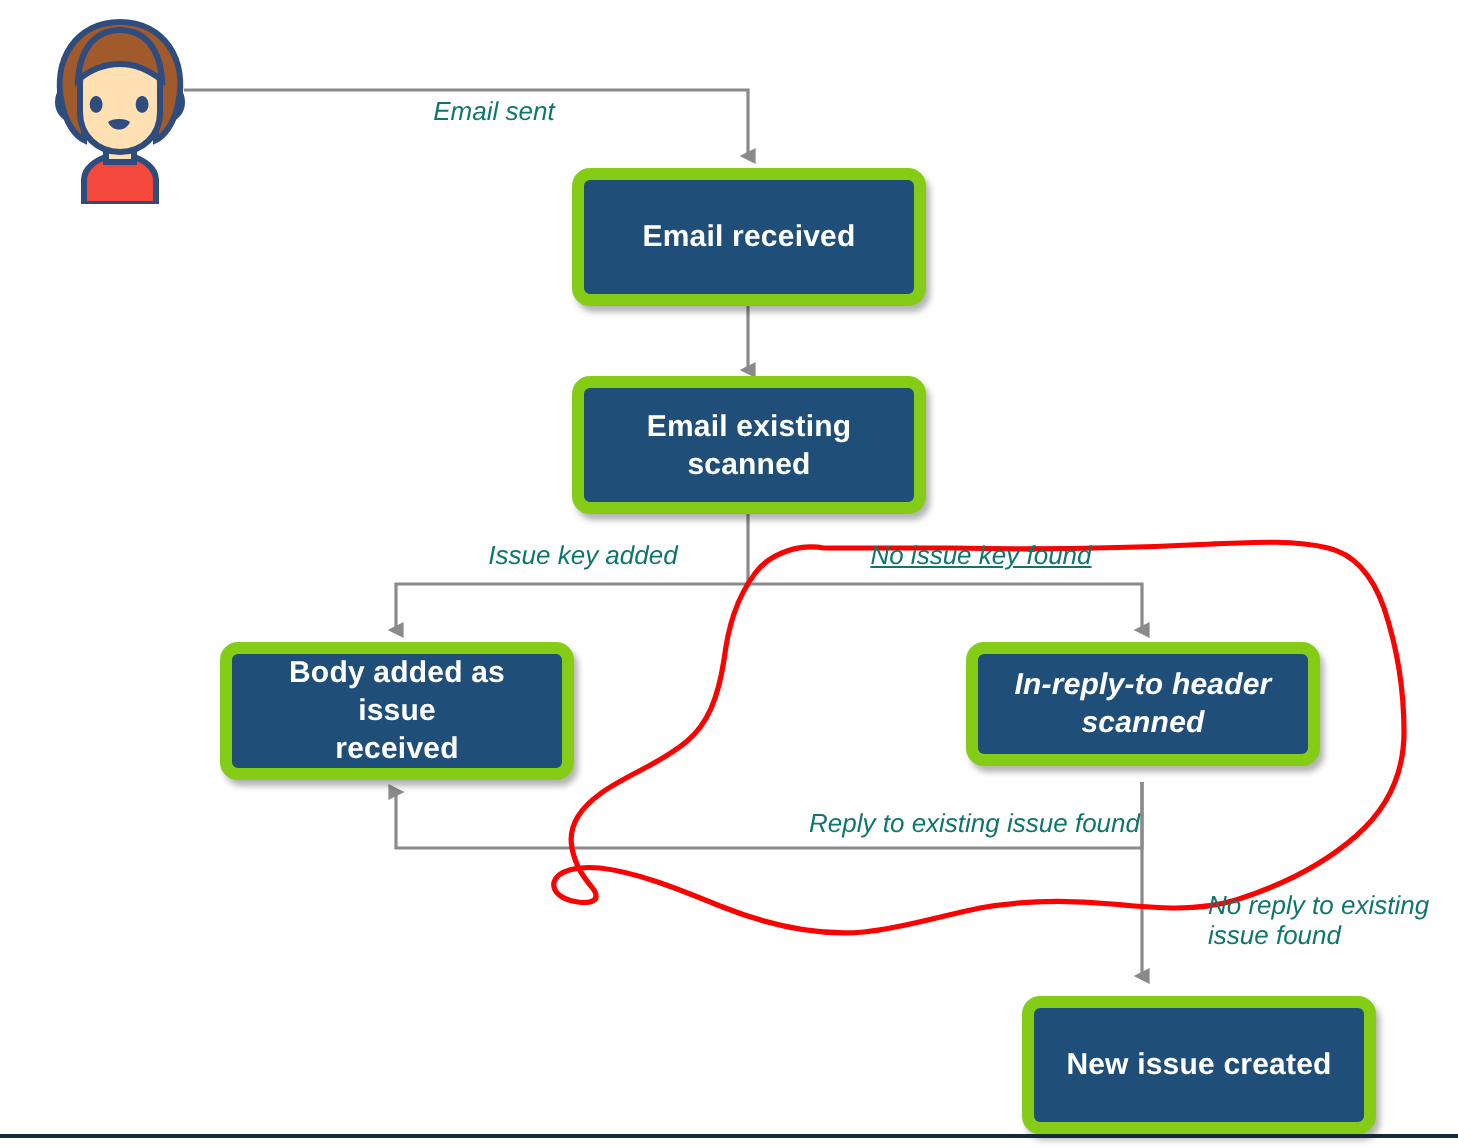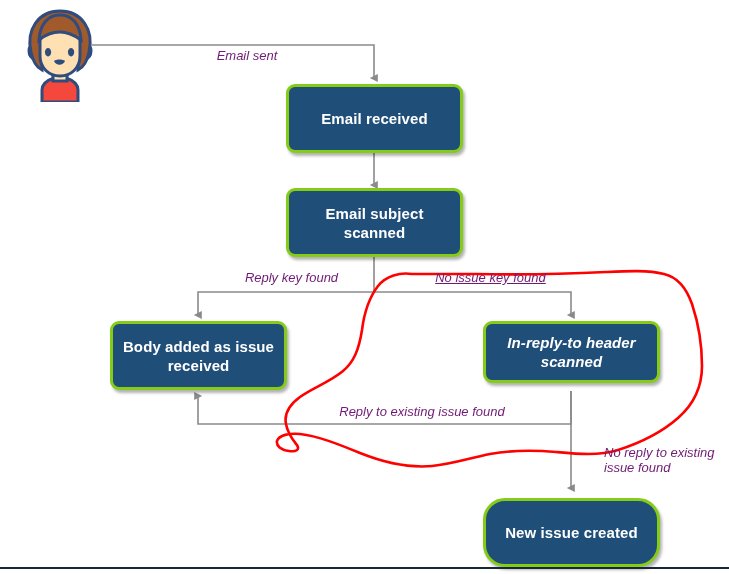--- a/index.html
+++ b/index.html
@@ -17,38 +17,38 @@
   #canvas {
     position: absolute;
     left: 0;
     top: 0;
     width: 729px;
     height: 574px;
   }
   .flow-box {
     position: absolute;
     background: #1F4E79;
-    border: 3px solid #84cc16;
+    border: 6px solid #84cc16;
     border-radius: 9px;
     box-shadow: 2px 3px 3px rgba(0,0,0,0.30);
     color: #ffffff;
     font-weight: bold;
     font-size: 15px;
     line-height: 19px;
     display: flex;
     align-items: center;
     justify-content: center;
     text-align: center;
     box-sizing: border-box;
     padding: 4px 8px;
     letter-spacing: 0.1px;
   }
   .edge-label {
     position: absolute;
-    color: #701a75;
+    color: #0f766e;
     font-size: 13px;
     font-style: italic;
     line-height: 15px;
     white-space: pre;
     text-align: center;
     background: transparent;
   }
   #avatar {
     position: absolute;
     left: 18px;
@@ -143,42 +143,42 @@
   <path d="M53,44 a3.2,4.2 0 1,0 0.1,0" fill="#2E4C7E"></path>
 
   <path d="M36,57 C38,62 45,62 47,57 C45,55 38,55 36,57 Z" fill="#2E4C7E"></path>
 </svg>
 
 <div class="flow-box" style="left:286px; top:84px; width:177px; height:69px;">
   <span>Email received</span>
 </div>
 
 <div class="flow-box" style="left:286px; top:188px; width:177px; height:69px;">
-  <span style="white-space:pre-line;">Email subject
+  <span style="white-space:pre-line;">Email existing
 scanned</span>
 </div>
 
 <div class="flow-box" style="left:110px; top:321px; width:177px; height:69px;">
   <span style="white-space:pre-line;">Body added as issue
 received</span>
 </div>
 
 <div class="flow-box" style="left:483px; top:321px; width:177px; height:62px;font-style:italic;">
   <span style="white-space:pre-line;">In-reply-to header
 scanned</span>
 </div>
 
-<div class="flow-box" style="left:483px; top:498px; width:177px; height:69px;border-radius:22px;">
+<div class="flow-box" style="left:511px; top:498px; width:177px; height:69px;">
   <span>New issue created</span>
 </div>
 
 <div class="edge-label" style="left:152px; top:48px; width:190px;">Email sent</div>
 
-<div class="edge-label" style="left:219px; top:270px; width:145px; text-align:center;">Reply key found</div>
+<div class="edge-label" style="left:219px; top:270px; width:145px; text-align:center;">Issue key added</div>
 
 <div class="edge-label" style="left:408px; top:270px; width:165px; text-align:center;text-decoration:underline;">No issue key found</div>
 
-<div class="edge-label" style="left:287px; top:404px; width:270px; text-align:center;">Reply to existing issue found</div>
+<div class="edge-label" style="left:300px; top:404px; width:270px; text-align:right;">Reply to existing issue found</div>
 
 <div class="edge-label" style="left:604px; top:445px; width:135px; text-align:left; white-space:pre-line;">No reply to existing
 issue found</div>
 
 <div id="bottom-rule"></div>
 
 </body></html>

